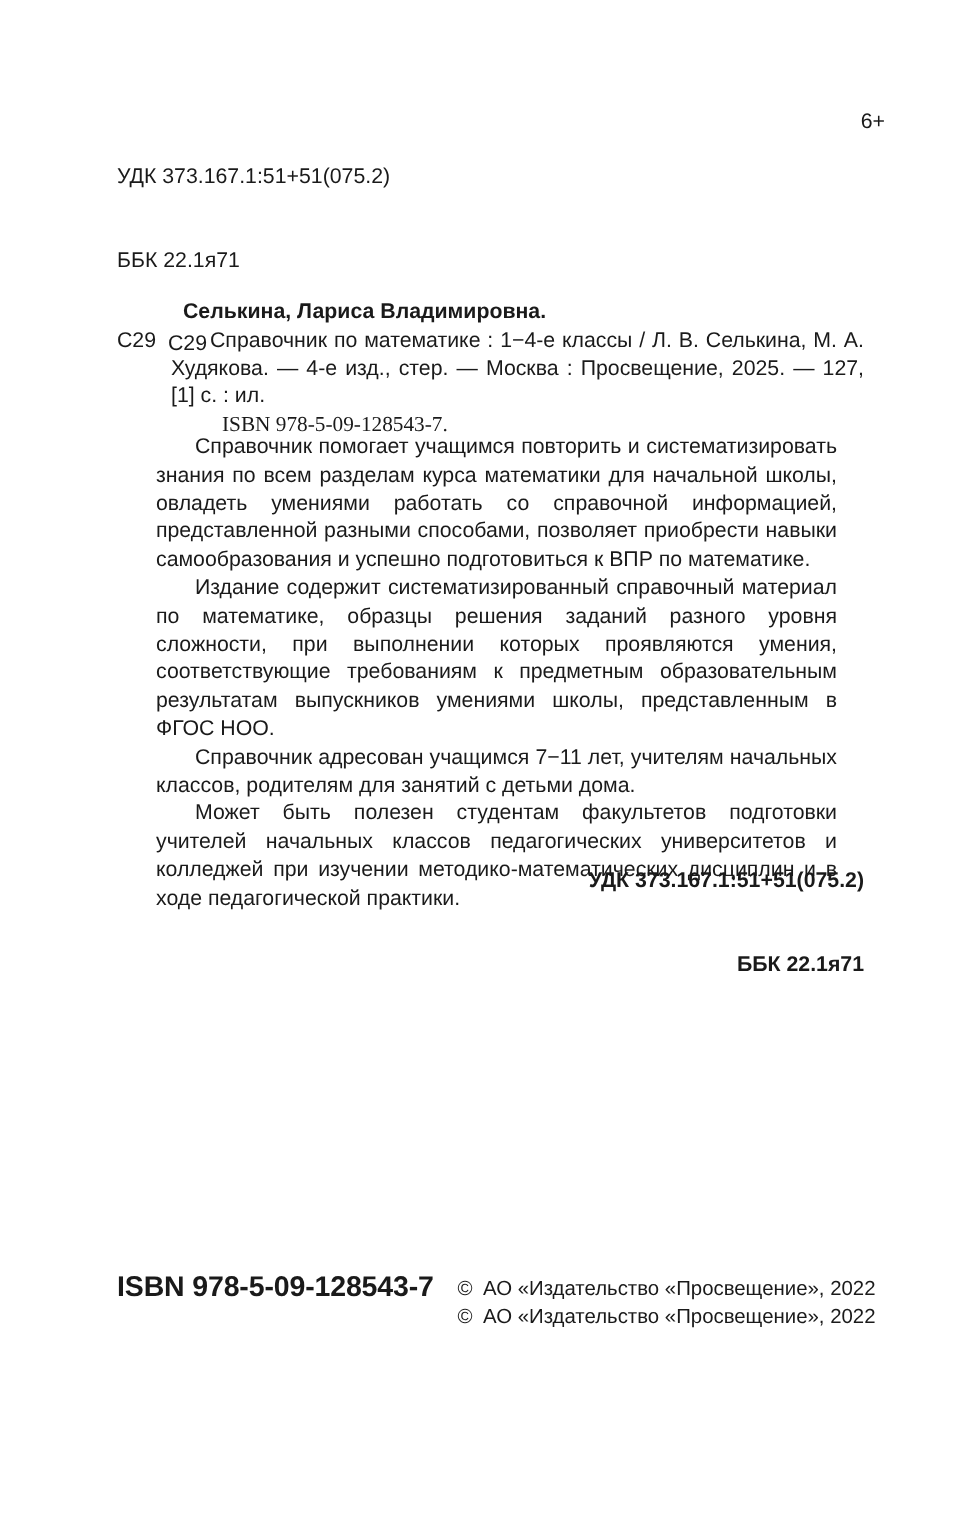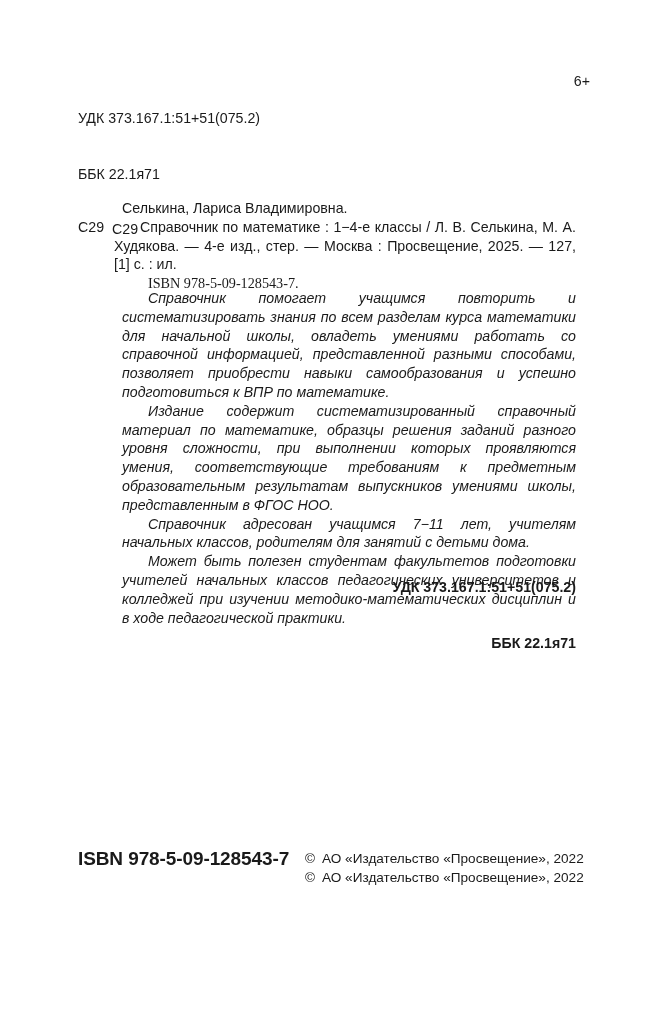--- a/index.html
+++ b/index.html
@@ -46,21 +46,21 @@
   
   .biblio {
     position: absolute;
     left: 78px;
     top: 199px;
     width: 498px;
     font-size: 14.2px;
     line-height: 18.8px;
   }
   .biblio .author {
-    font-weight: normal;
+    font-weight: bold;
     margin-left: 44px;
   }
   .biblio .desc-wrap {
     position: relative;
   }
   .biblio .shelf-mark {
     position: absolute;
     left: 0;
     top: 0;
     width: 40px;
@@ -78,28 +78,27 @@
   .biblio .isbn-line {
     margin-left: 44px;
     margin-top: 0;
     text-indent: 26px;
     font-family: Liberation Serif, serif;
   }
 
   
   .annotation {
     position: absolute;
-    left: 122px;
+    left: 104px;
     top: 289px;
     width: 454px;
     font-size: 14.2px;
     line-height: 18.8px;
     text-align: justify;
     text-justify: inter-word;
-    font-style: italic;
   }
   .annotation p {
     margin: 0;
     text-indent: 26px;
   }
 
   
   .bottom-class {
     position: absolute;
     left: 122px;

